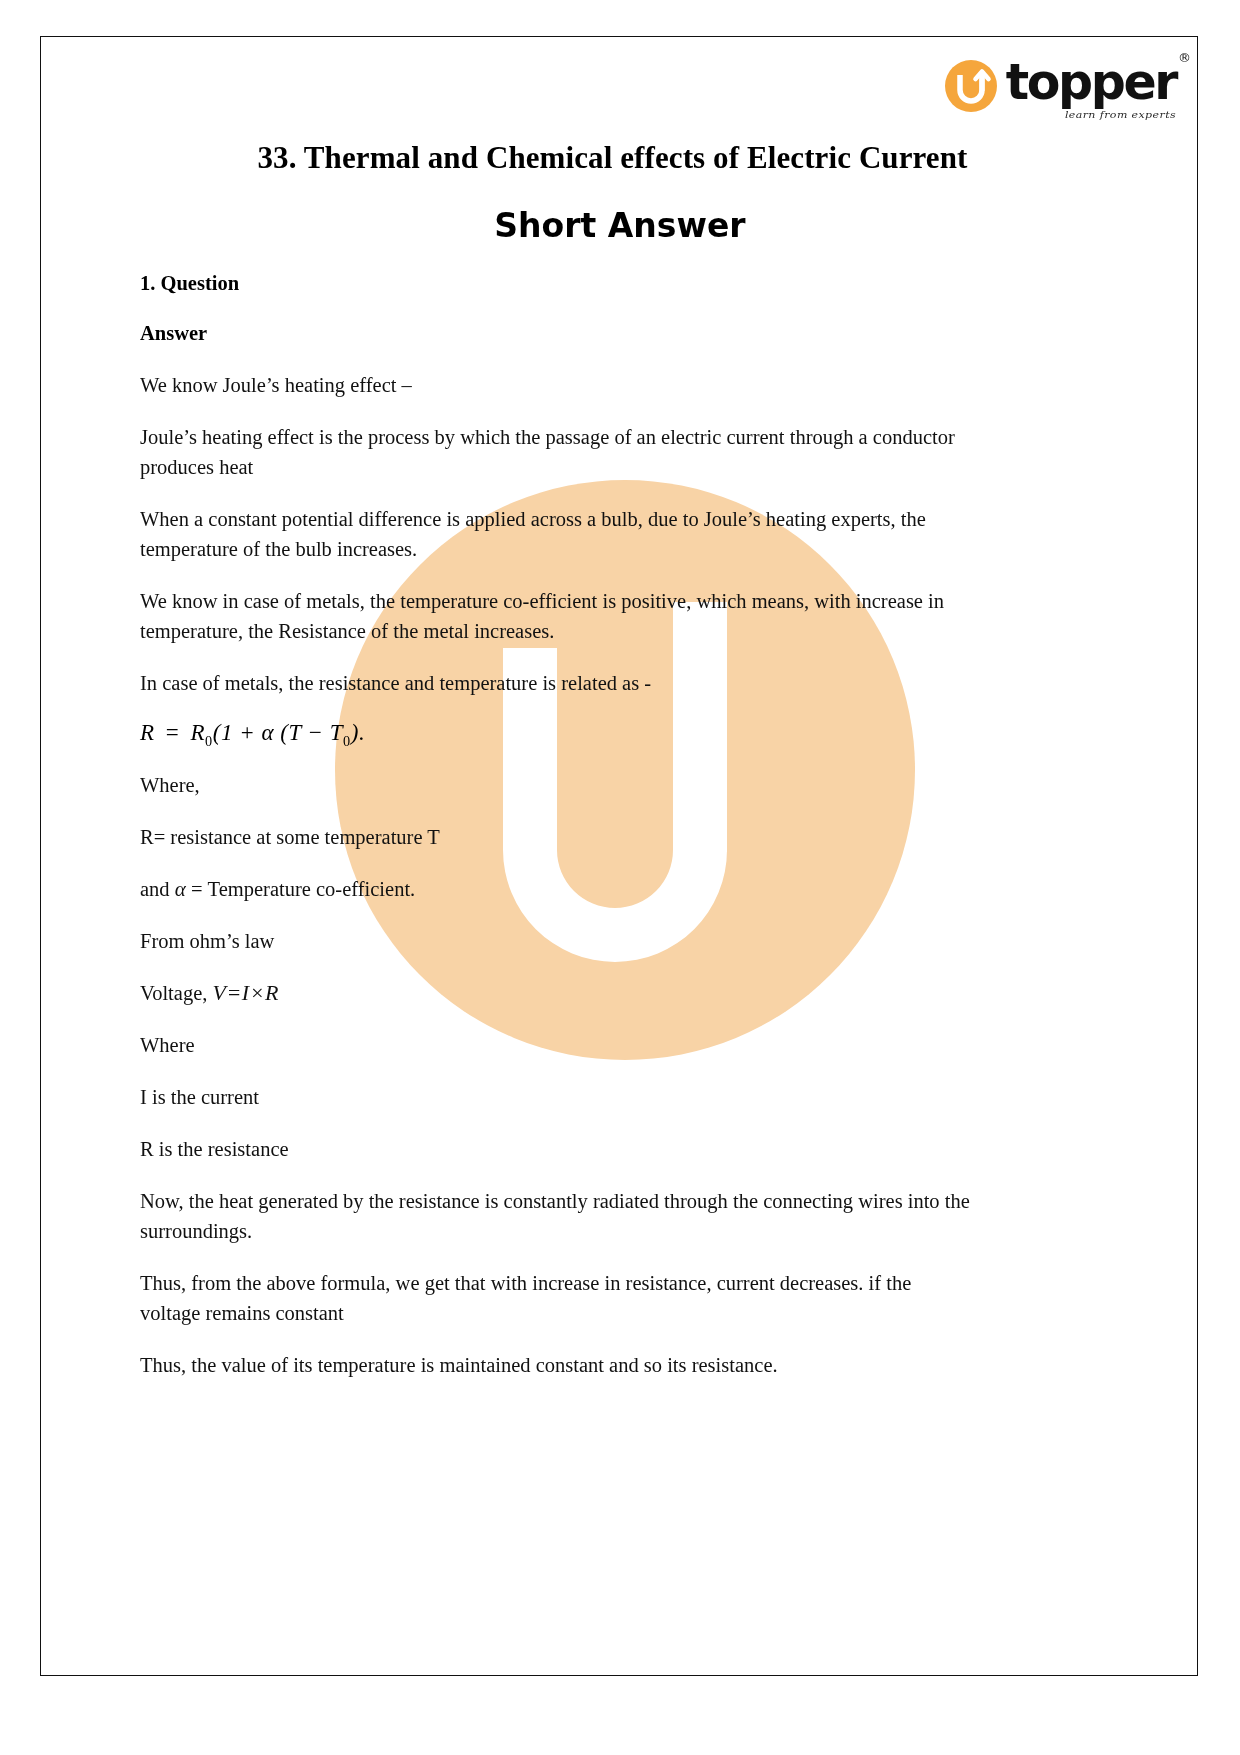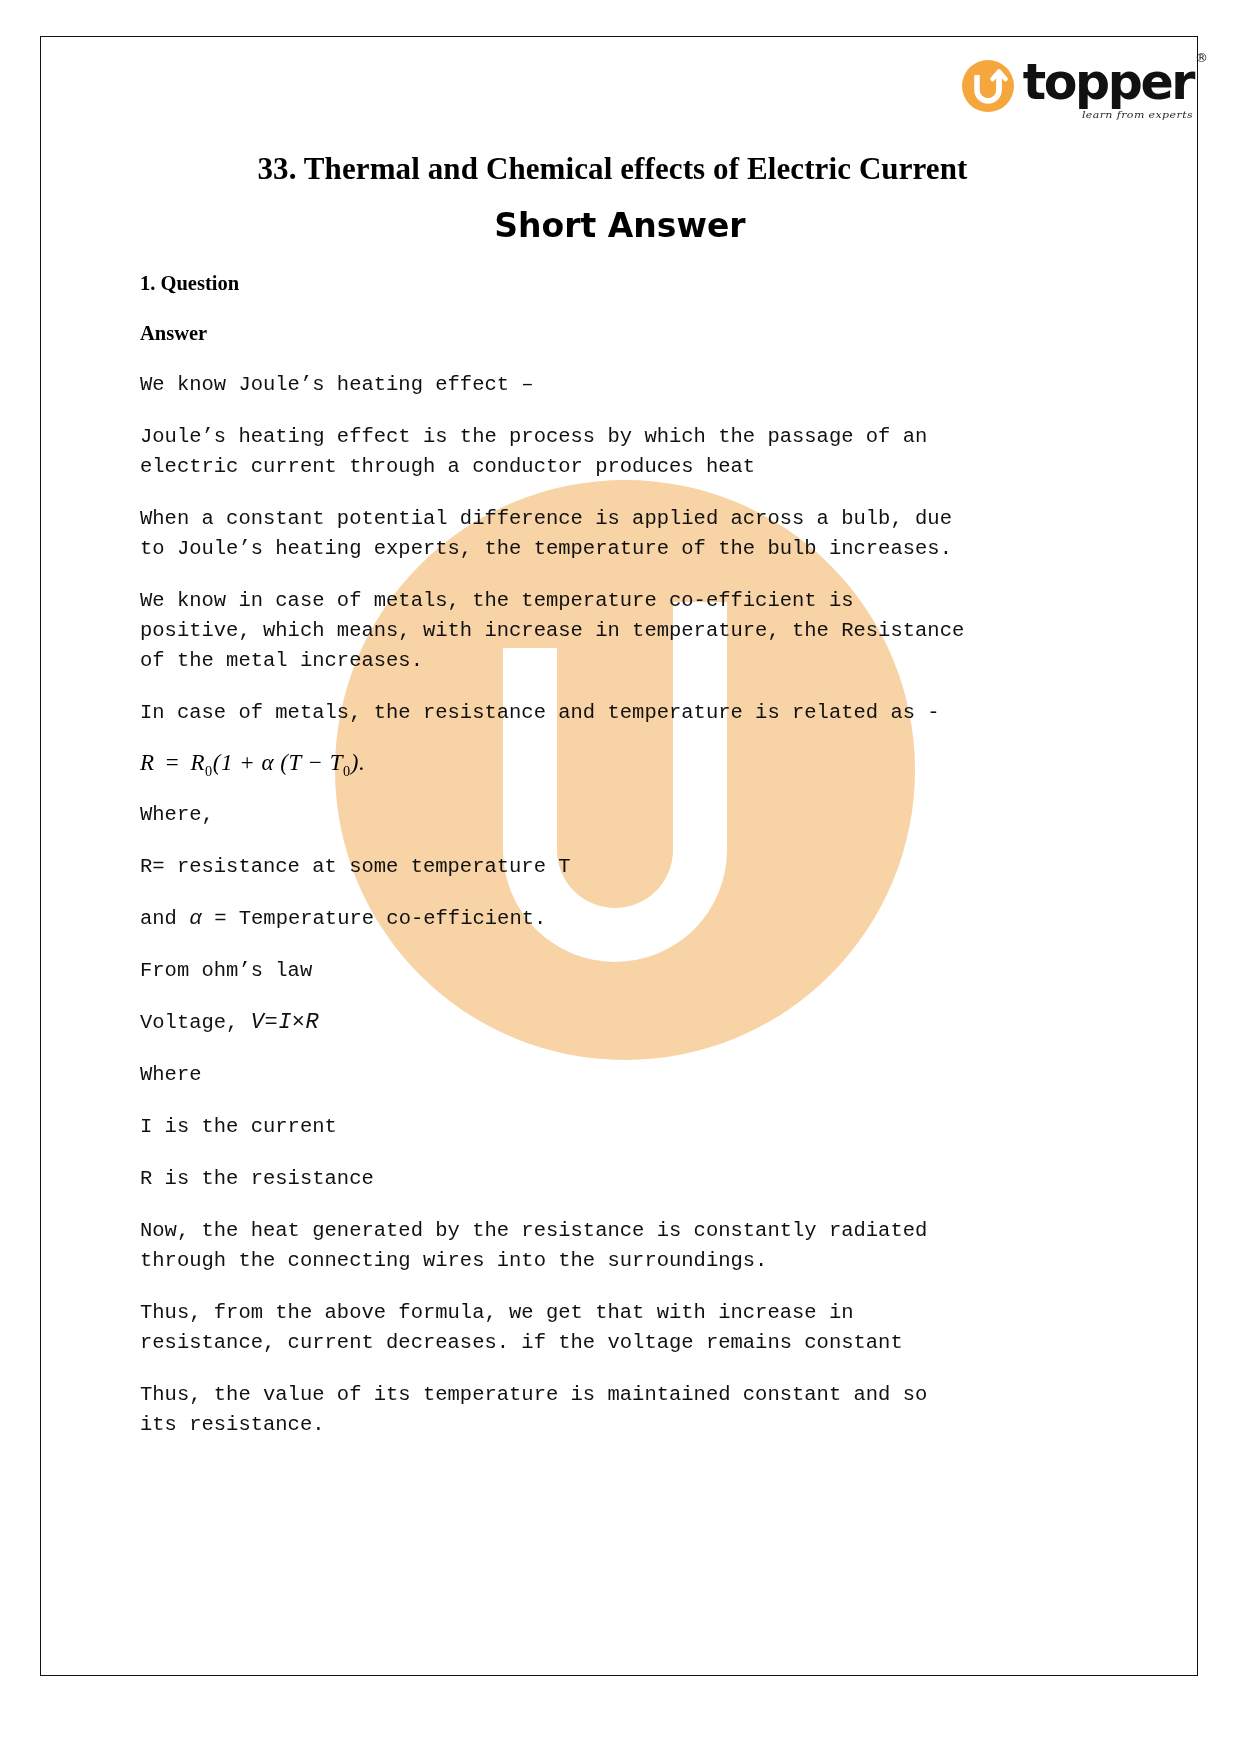--- a/index.html
+++ b/index.html
@@ -9,48 +9,48 @@
   
   #page-frame{position:absolute;left:40px;top:36px;width:1158px;height:1640px;
               border:1.6px solid #111;box-sizing:border-box;background:#fff;}
 
   
   #watermark{position:absolute;left:335px;top:480px;width:580px;height:580px;
              border-radius:50%;background:#F8D3A6;z-index:0;}
   #watermark-u{position:absolute;left:0;top:0;width:100%;height:100%;z-index:1;}
 
   
-  #logo{position:absolute;right:47px;top:54px;display:flex;align-items:flex-end;z-index:5;}
+  #logo{position:absolute;right:64px;top:54px;display:flex;align-items:flex-end;z-index:5;}
   .logo-mark{width:52px;height:52px;border-radius:50%;background:#F5A63C;
              position:relative;flex:0 0 auto;margin-top:6px;}
   .logo-mark svg{position:absolute;left:0;top:0;}
   .logo-text-wrap{position:relative;margin-left:9px;}
   .logo-word{font-family:"DejaVu Sans", sans-serif;font-weight:bold;font-size:49px;
              letter-spacing:-2.4px;color:#111;line-height:58px;}
   .logo-reg{position:absolute;right:-15px;top:-4px;font-family:"DejaVu Sans",sans-serif;
             font-size:13px;color:#111;}
   .logo-tag{position:absolute;right:0px;bottom:-10px;font-family:"DejaVu Serif",serif;
             font-style:italic;font-size:11px;color:#111;letter-spacing:.4px;
             transform:scaleY(.8);opacity:.92;}
 
   
   #doc-title{position:absolute;left:0;right:0;top:140px;text-align:center;
              font-family:"Liberation Serif", serif;font-weight:bold;font-size:31px;
-             color:#000;letter-spacing:.1px;padding-right:15px;margin-top:11px;}
+             color:#000;letter-spacing:.1px;padding-right:15px;}
   #section-title{position:absolute;left:0;right:0;top:206px;text-align:center;
              font-family:"DejaVu Sans", sans-serif;font-weight:bold;font-size:33px;
              color:#000;}
 
   
   #body-block{position:absolute;left:140px;top:272px;width:838px;}
   .q-head,.a-head{font-family:"Liberation Serif",serif;font-weight:bold;font-size:20.5px;
                   color:#000;}
   .q-head{margin:0 0 27px 0;}
   .a-head{margin:0 0 25px 0;}
-  p.para{font-family:Liberation Mono, monospace;font-size:20.5px;line-height:30px;
+  p.para{font-family:Liberation Serif, serif;font-size:20.5px;line-height:30px;
          color:#111;margin:0 8px 22px 0;}
   .eq{font-family:"Liberation Serif",serif;font-style:italic;font-size:23px;
       color:#000;margin:0 0 20px 0;letter-spacing:.5px;}
   .eq .op{font-style:normal;padding:0 5px;}
   .eq sub{font-size:.62em;font-style:normal;}
   .inline-eq{font-style:italic;font-size:22px;letter-spacing:.5px;}
   .alpha{font-style:italic;font-size:21px;}
   .sub0{font-size:.68em;vertical-align:-.25em;}
 </style>
 </head>

